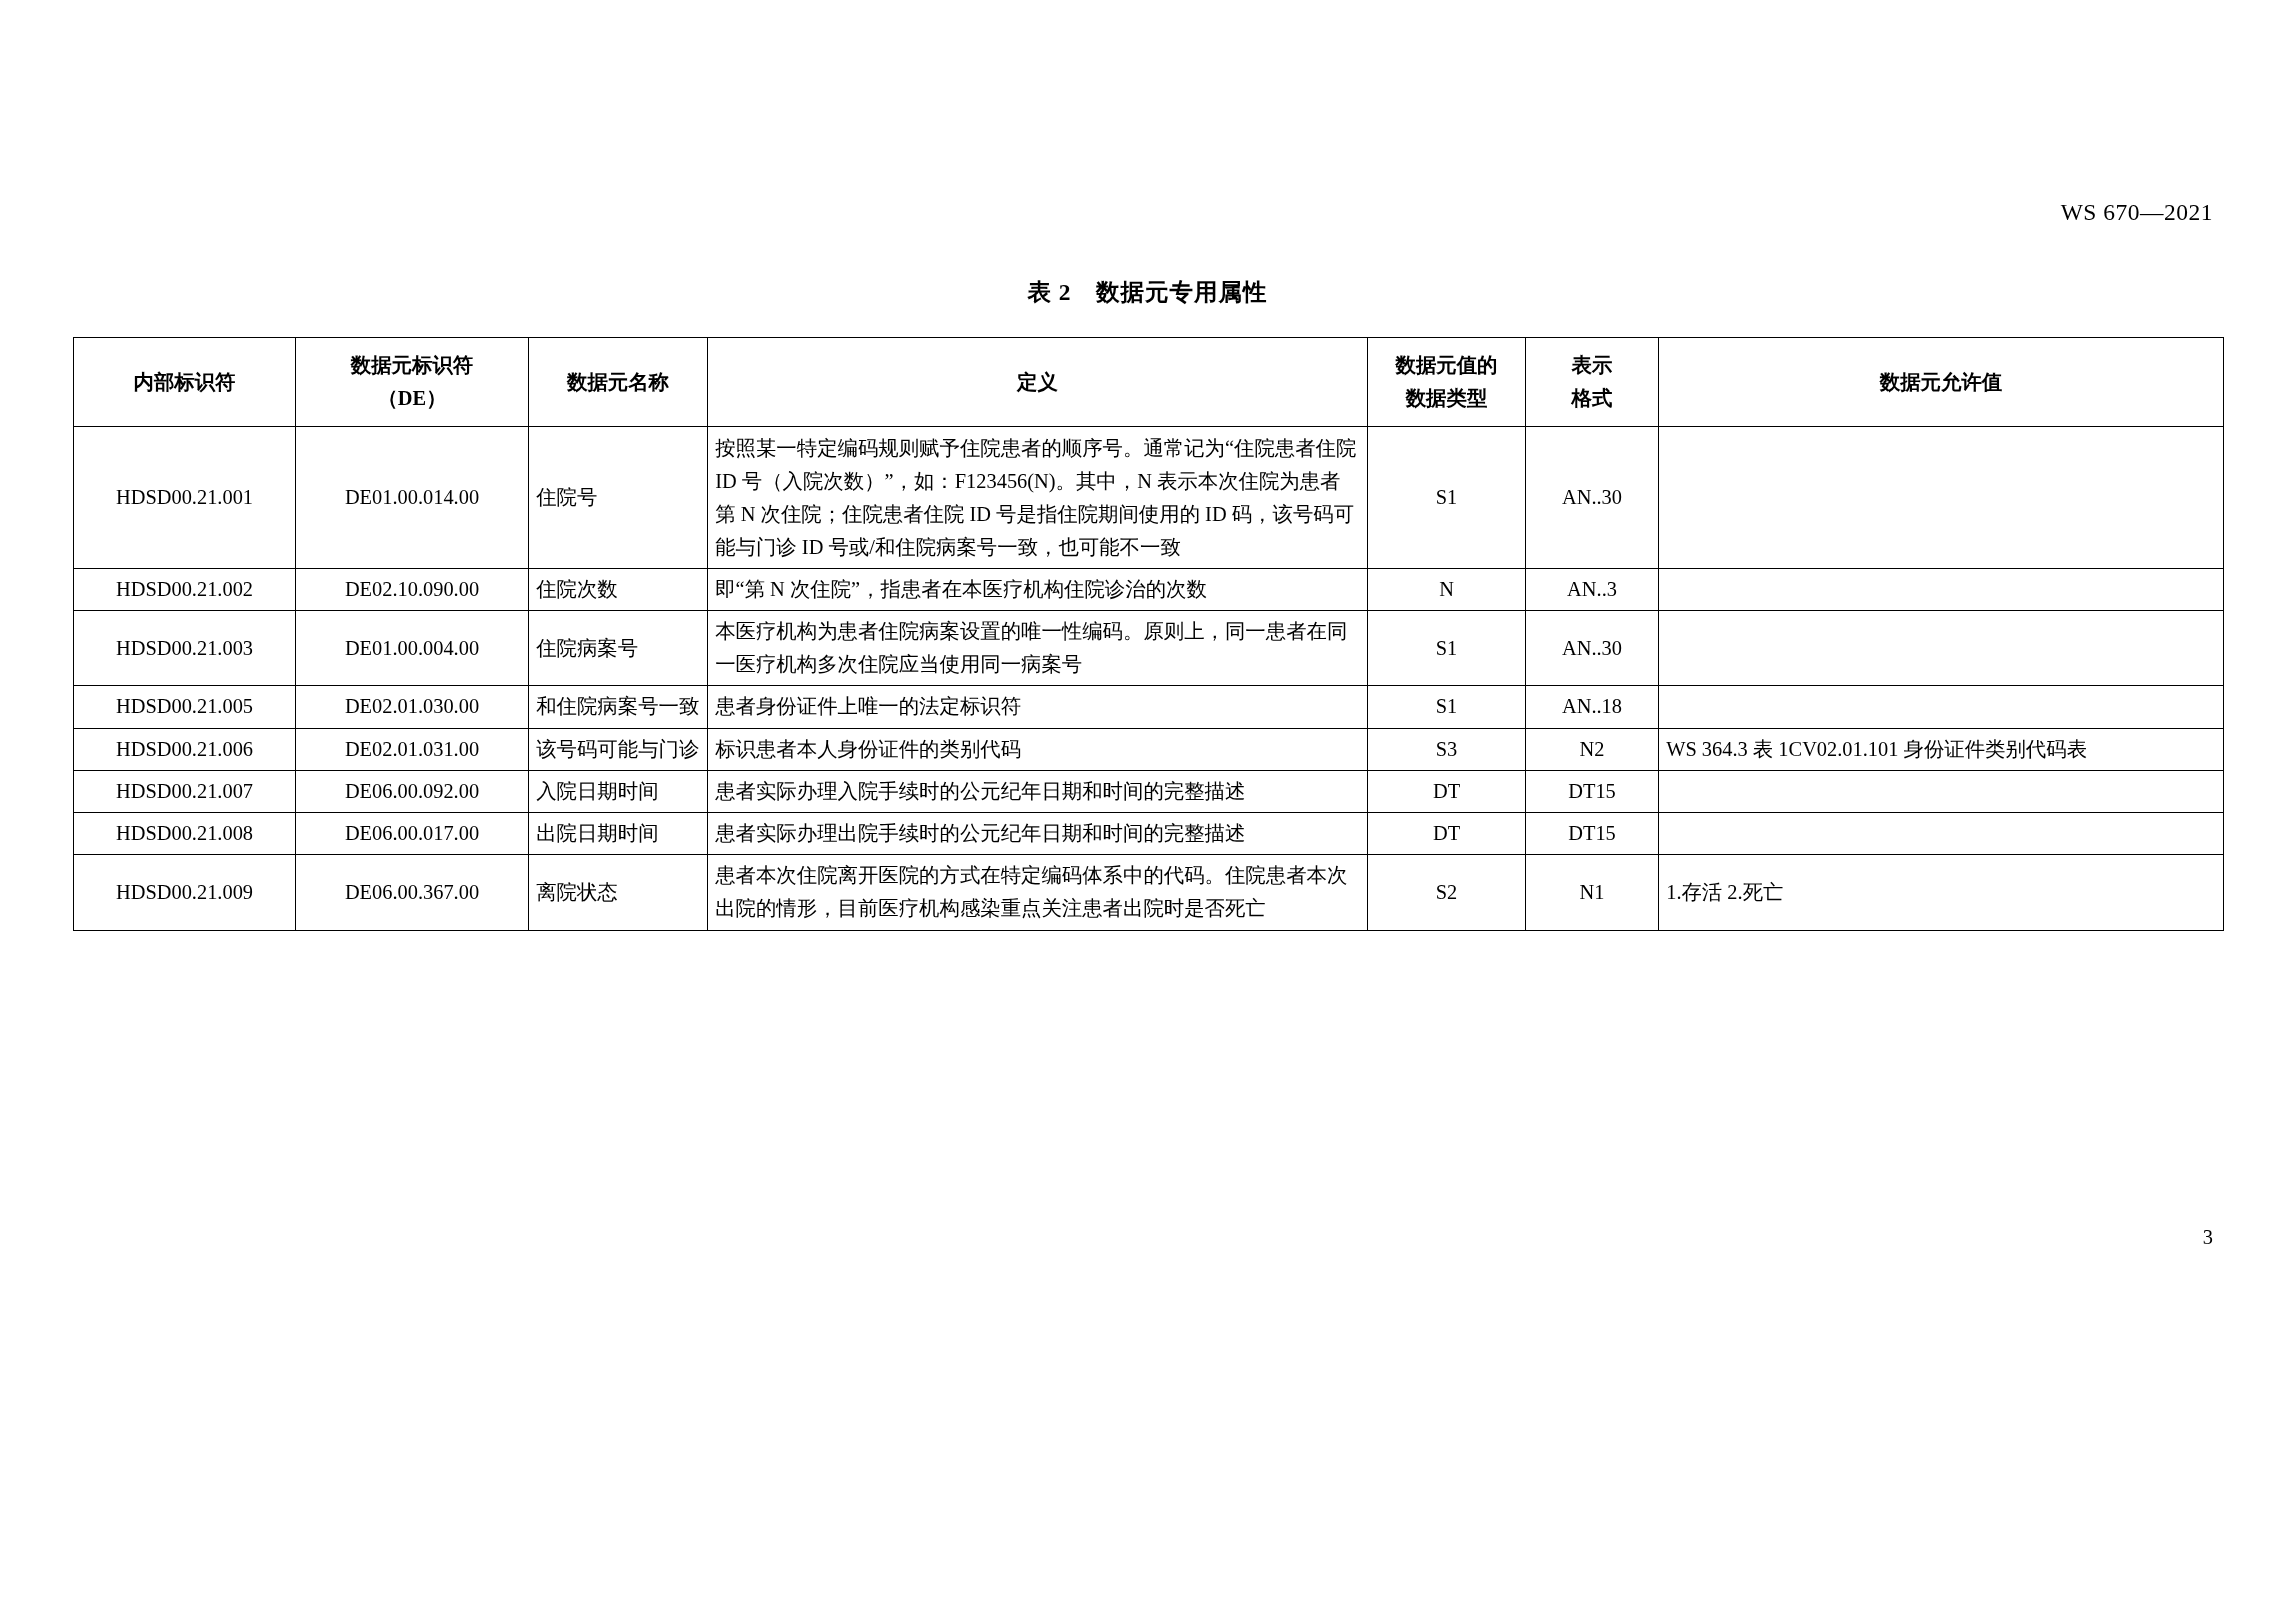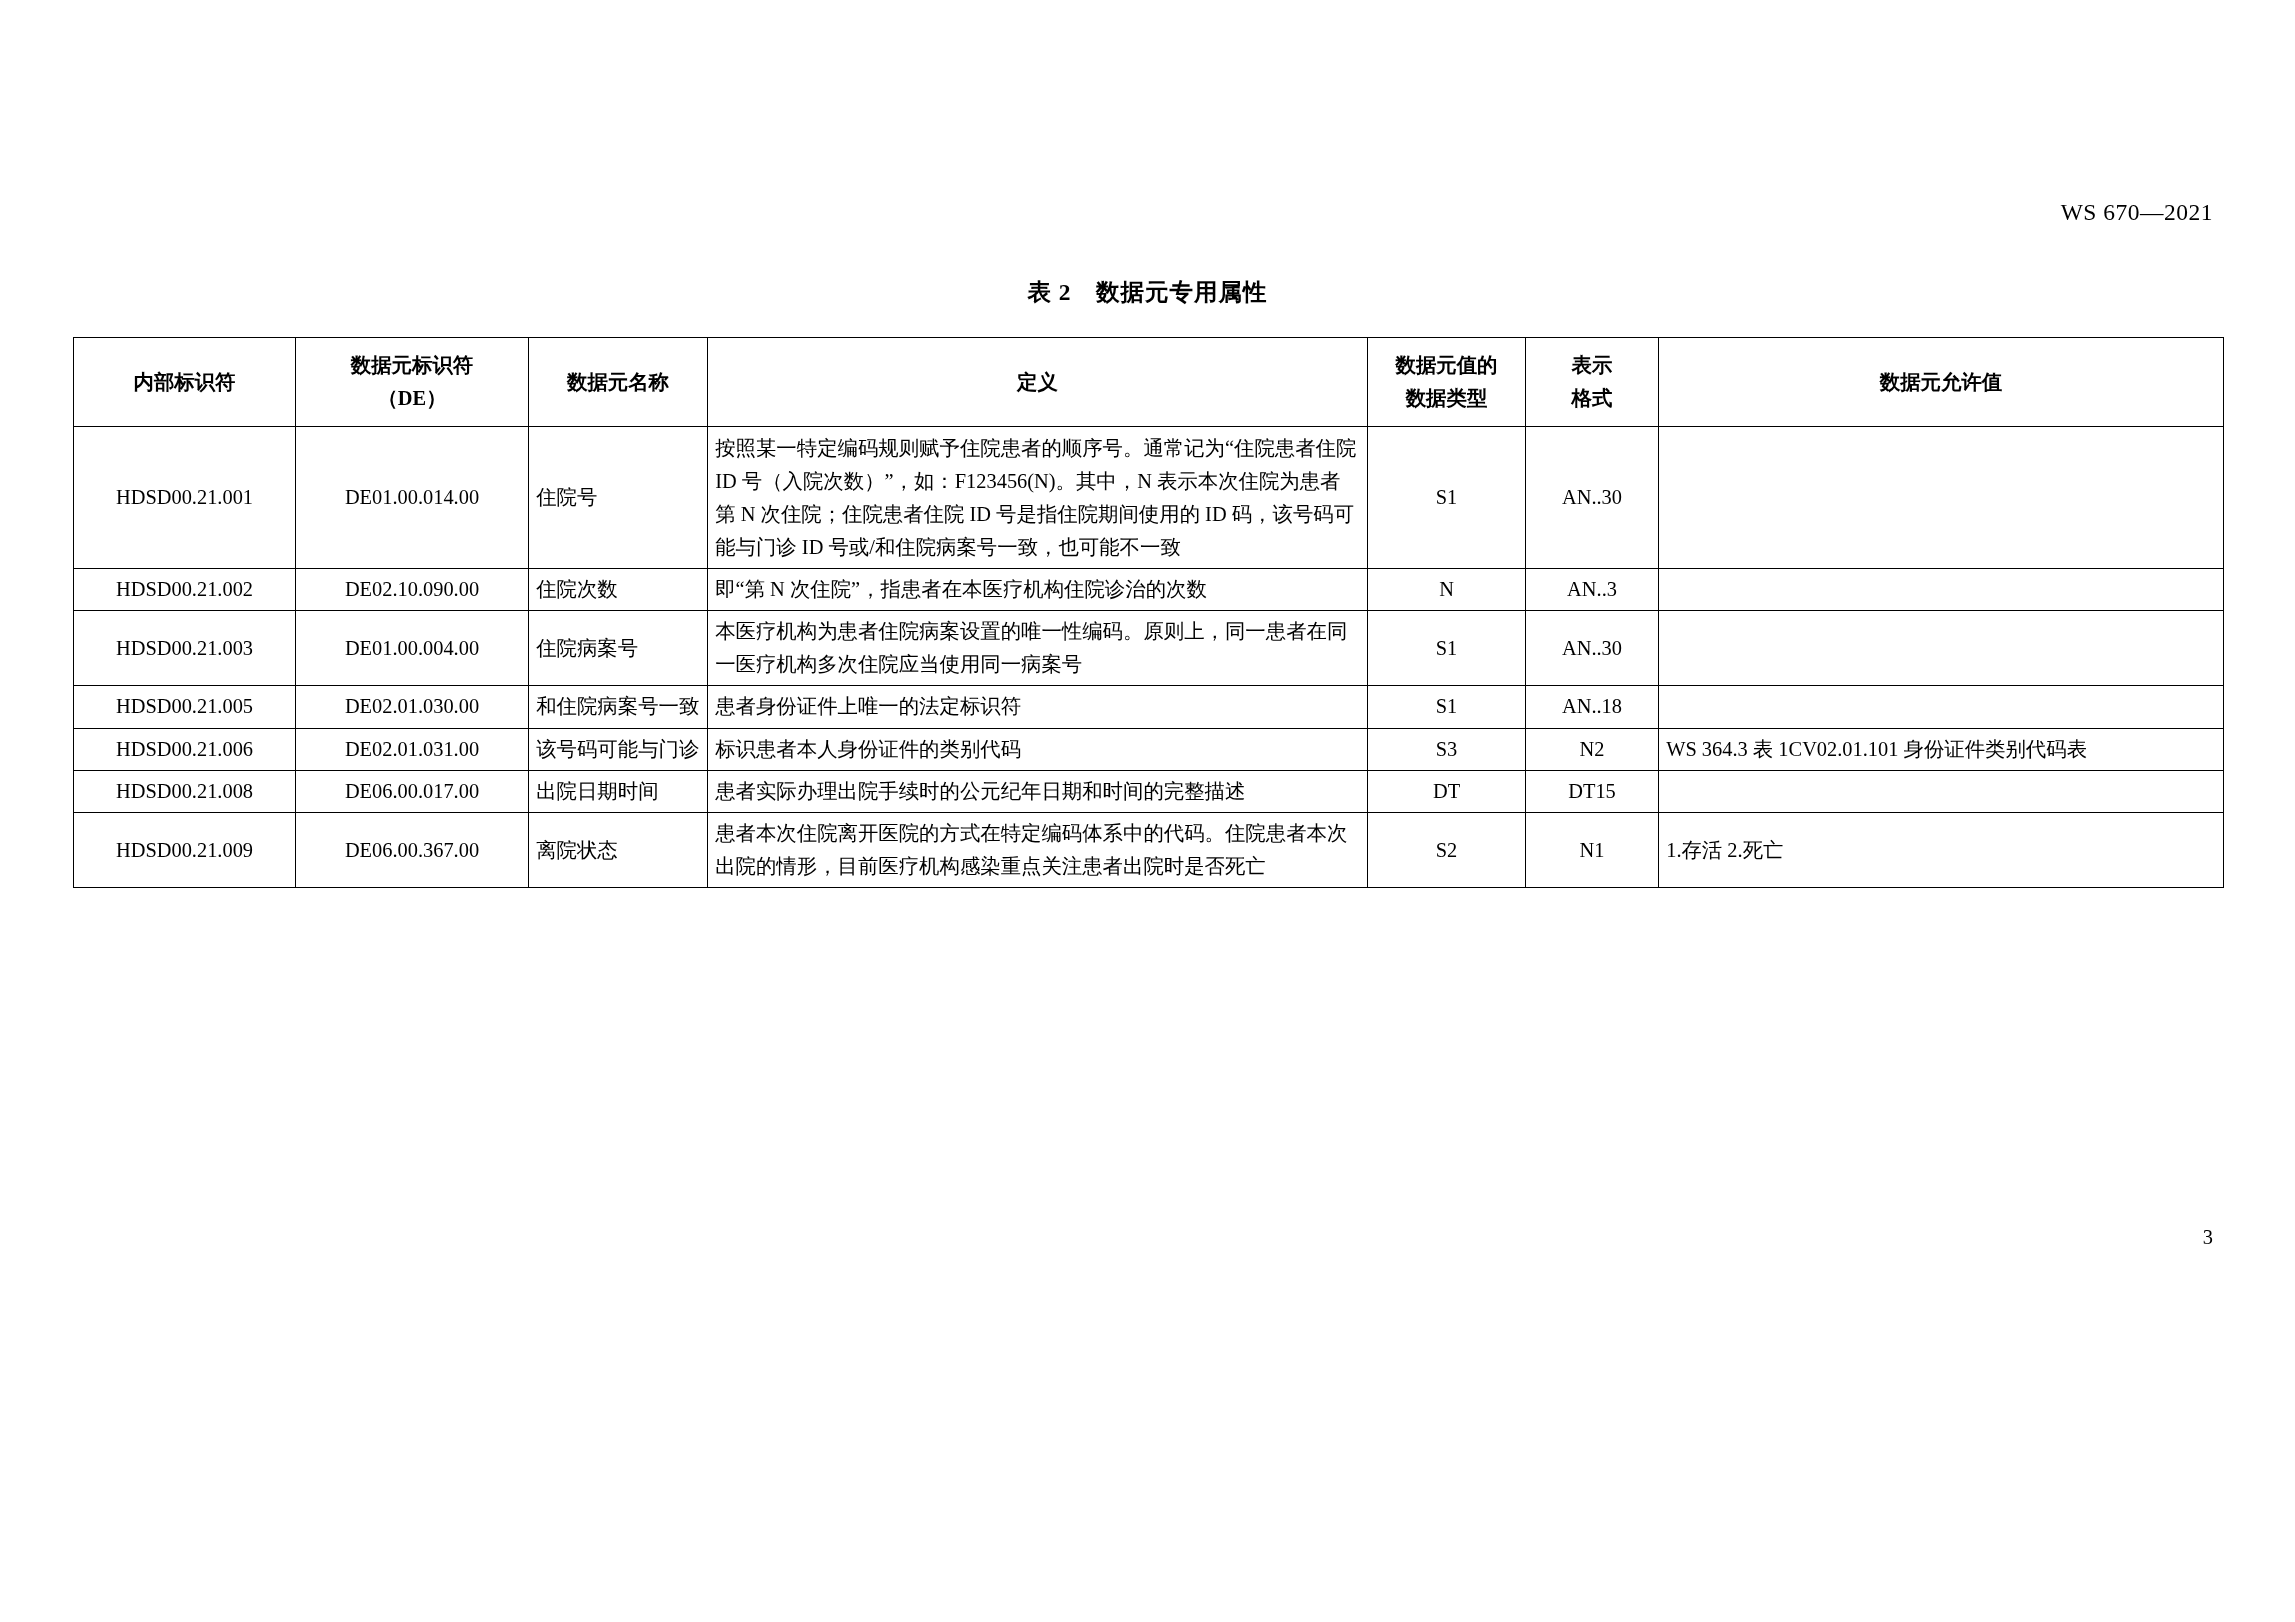--- a/index.html
+++ b/index.html
@@ -156,20 +156,29 @@
       <tr>
         <td class="c-center">HDSD00.21.006</td>
         <td class="c-center">DE02.01.031.00</td>
         <td class="c-left">该号码可能与门诊</td>
         <td class="cell-def">标识患者本人身份证件的类别代码</td>
         <td class="c-center">S3</td>
         <td class="c-center">N2</td>
         <td class="c-left">WS 364.3 表 1CV02.01.101 身份证件类别代码表</td>
       </tr>
       <tr>
+        <td class="c-center">HDSD00.21.007</td>
+        <td class="c-center">DE06.00.092.00</td>
+        <td class="c-left">入院日期时间</td>
+        <td class="cell-def">患者实际办理入院手续时的公元纪年日期和时间的完整描述</td>
+        <td class="c-center">DT</td>
+        <td class="c-center">DT15</td>
+        <td class="c-left"></td>
+      </tr>
+      <tr>
         <td class="c-center">HDSD00.21.008</td>
         <td class="c-center">DE06.00.017.00</td>
         <td class="c-left">出院日期时间</td>
         <td class="cell-def">患者实际办理出院手续时的公元纪年日期和时间的完整描述</td>
         <td class="c-center">DT</td>
         <td class="c-center">DT15</td>
         <td class="c-left"></td>
       </tr>
       <tr>
         <td class="c-center">HDSD00.21.009</td>

